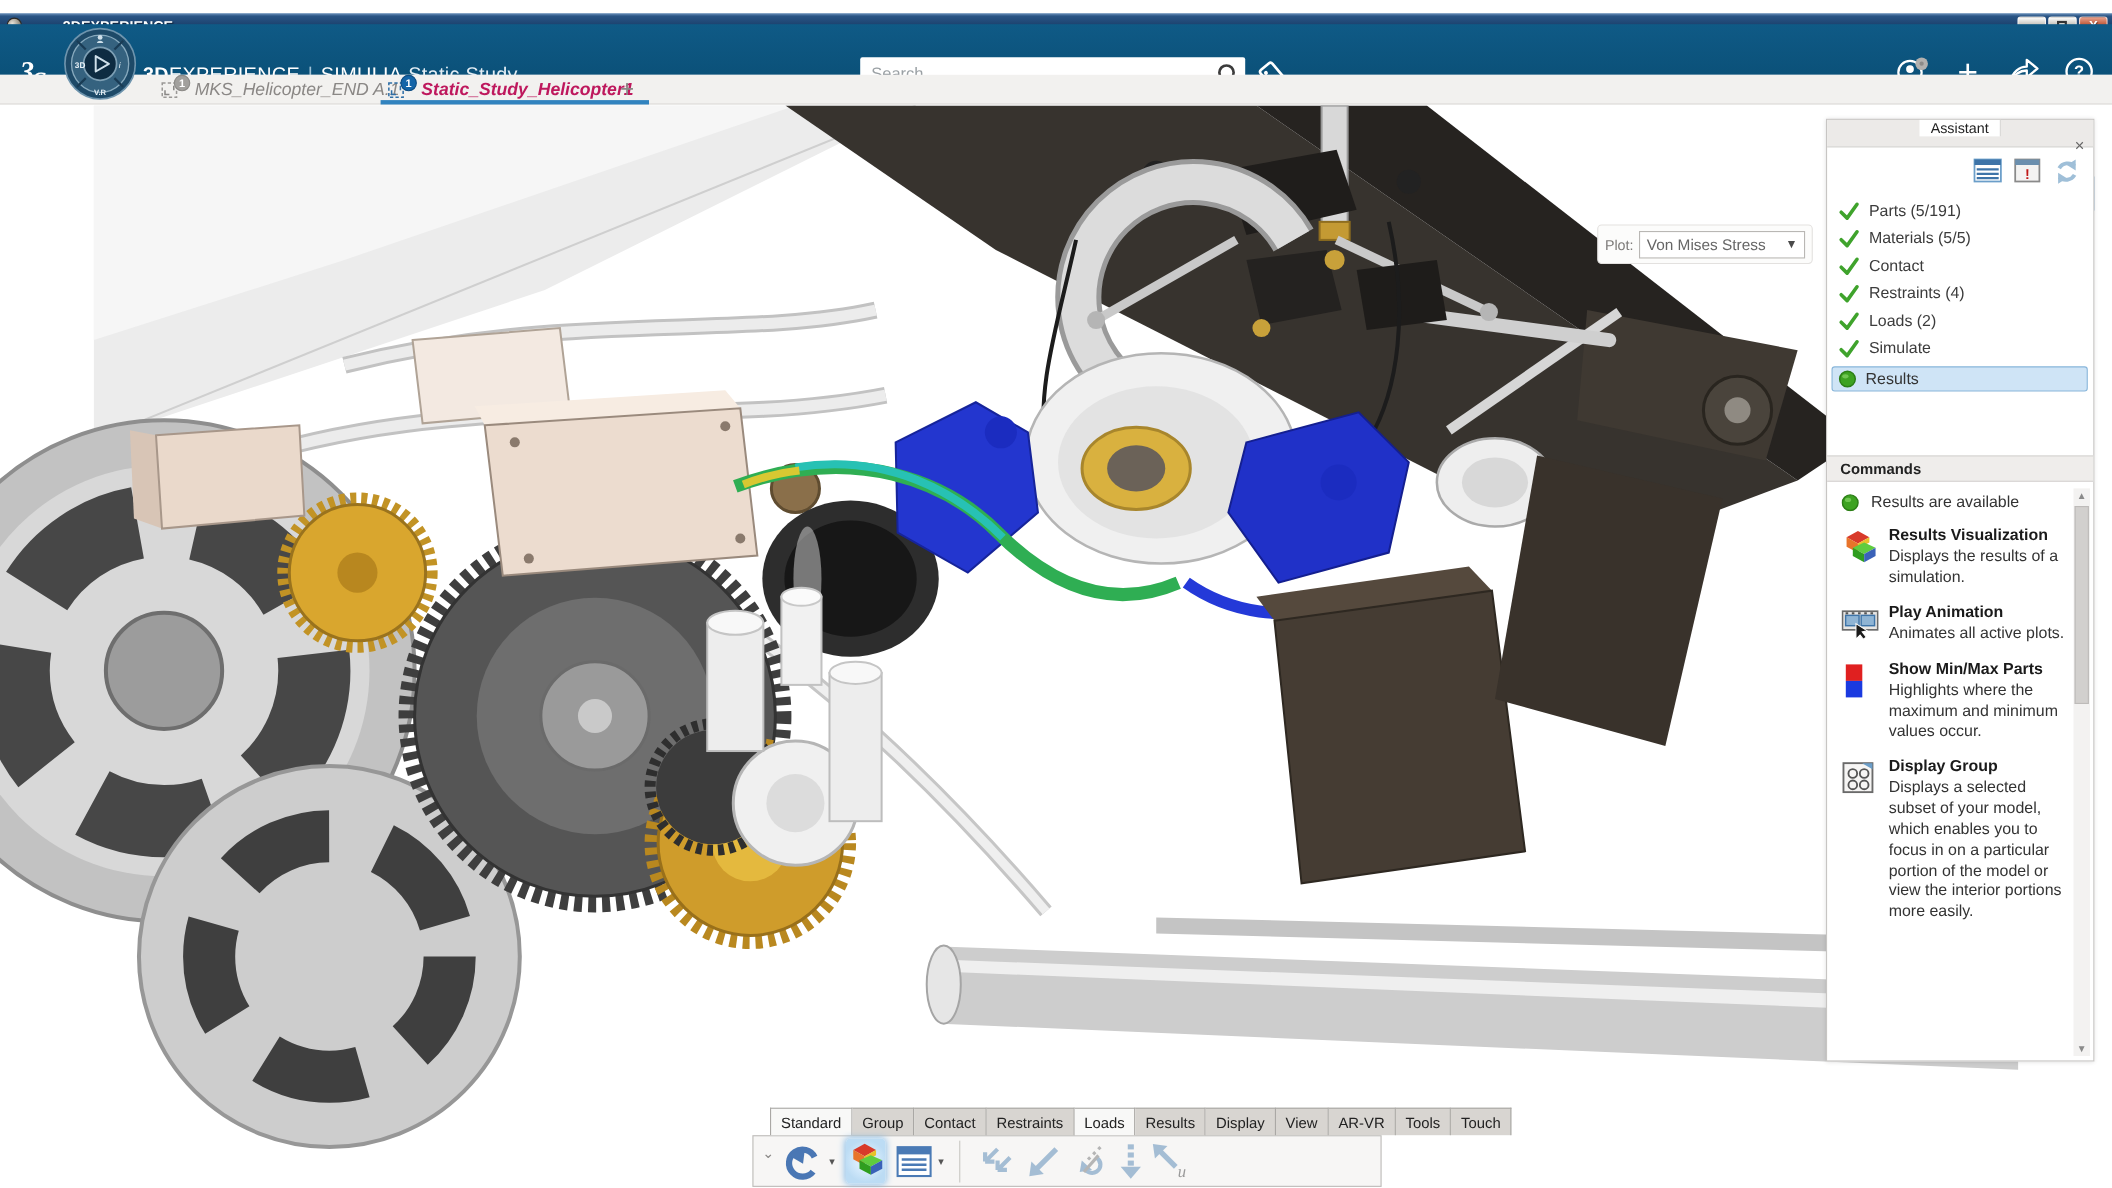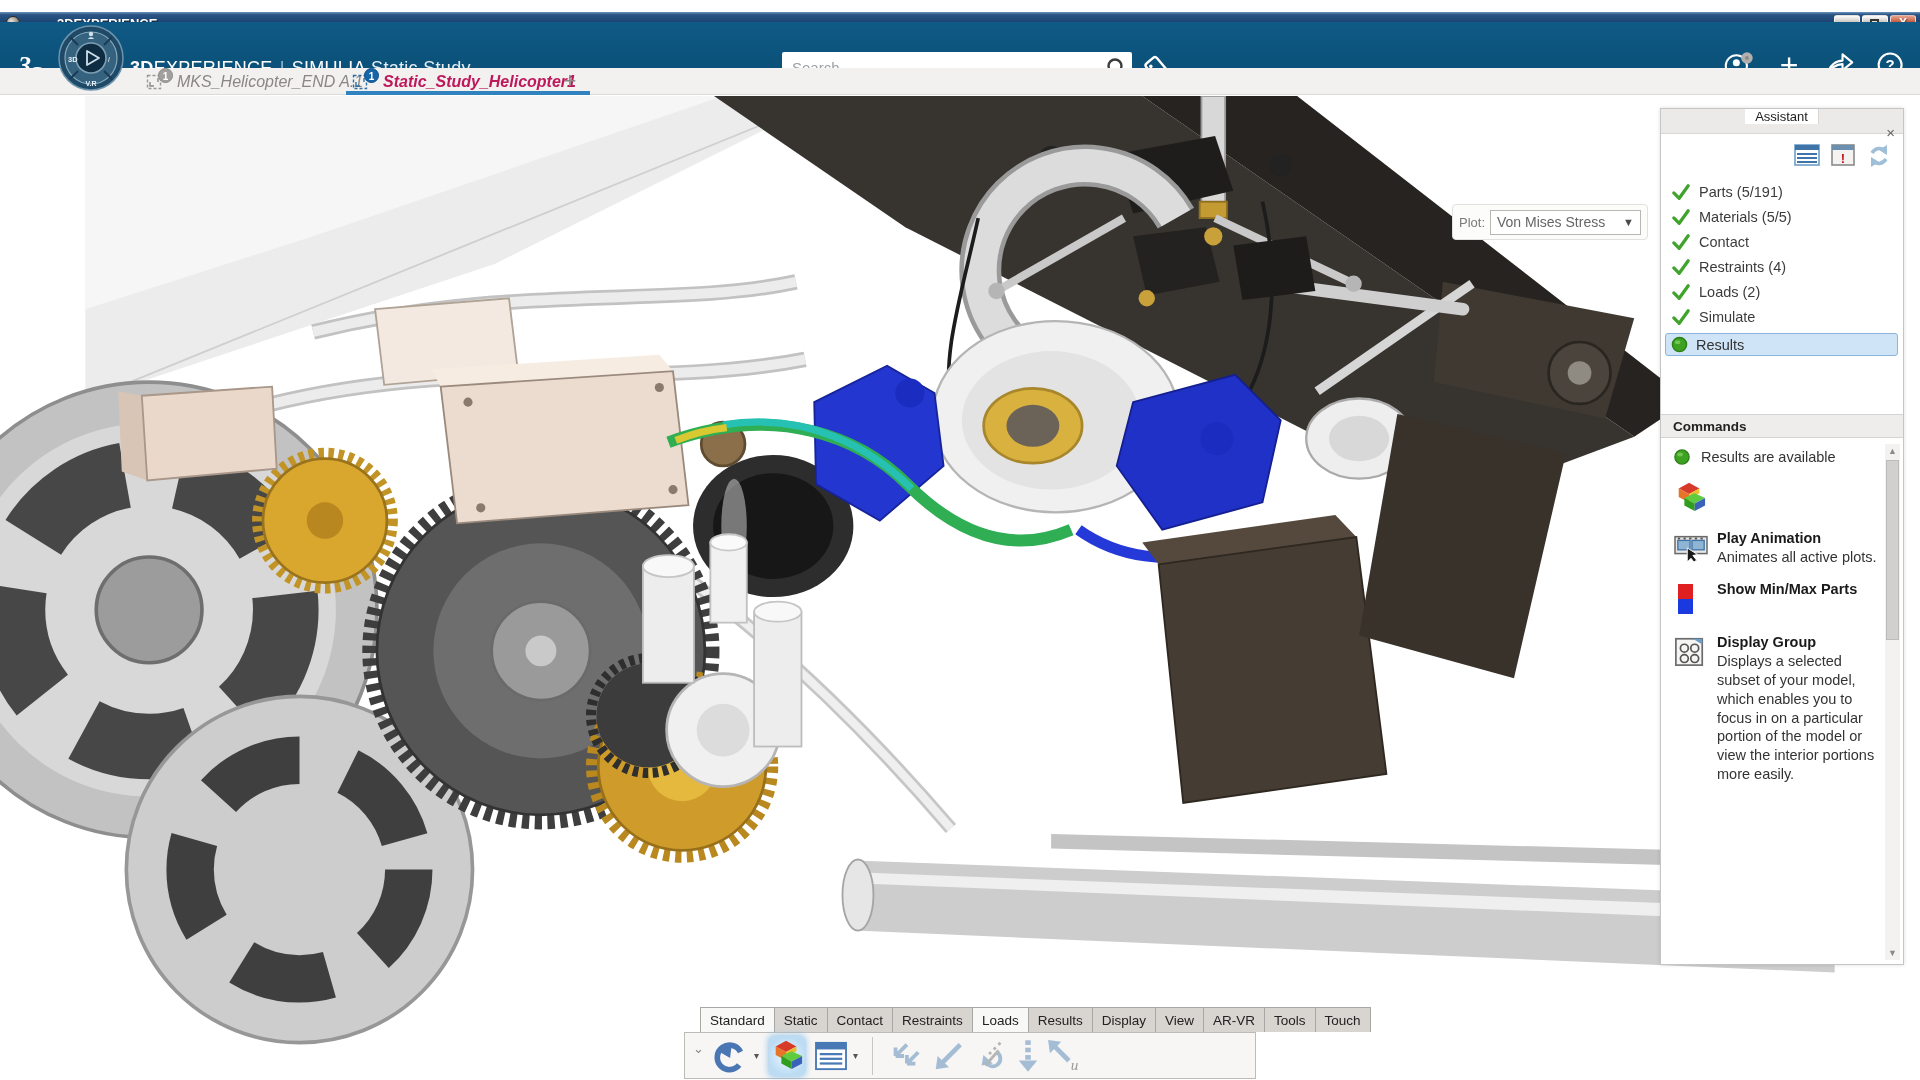--- a/index.html
+++ b/index.html
@@ -444,20 +444,24 @@
         <div class="ic">
           <svg width="32" height="32" viewBox="0 0 34 34">
             <polygon points="5,9 16,3 27,9 16,15" fill="#d83a2a"></polygon>
             <polygon points="5,9 16,15 16,24 5,18" fill="#e8742a"></polygon>
             <polygon points="16,15 27,9 27,14 16,20" fill="#e8c12a"></polygon>
             <polygon points="11,19 22,14 33,19 22,25" fill="#5fcc3f"></polygon>
             <polygon points="11,19 22,25 22,33 11,27" fill="#2f9e1f"></polygon>
             <polygon points="22,25 33,19 33,27 22,33" fill="#3a62b8"></polygon>
           </svg>
         </div>
+        <div>
+            <div class="t">Results Visualization</div>
+             <div class="d">Displays the results of a simulation.</div>
+          </div>
       </div>
 
       <div class="cmd">
         <div class="ic">
           <svg width="34" height="32" viewBox="0 0 36 34">
             <rect x="1" y="6" width="34" height="18" fill="#e8e6e4" stroke="#6a6a6a" stroke-width="1.6"></rect>
             <rect x="4" y="10" width="13" height="10" fill="#8fb4d4" stroke="#3e74a8" stroke-width="1.4"></rect>
             <rect x="19" y="10" width="13" height="10" fill="#8fb4d4" stroke="#3e74a8" stroke-width="1.4"></rect>
             <g fill="#555">
                 <rect x="4" y="7" width="2.5" height="2"></rect>
@@ -477,20 +481,21 @@
 
       <div class="cmd">
         <div class="ic">
           <svg width="24" height="34" viewBox="0 0 24 34">
             <rect x="4" y="2" width="15" height="15" fill="#e02020"></rect>
             <rect x="4" y="17" width="15" height="15" fill="#1a3ae0"></rect>
           </svg>
         </div>
         <div>
             <div class="t">Show Min/Max Parts</div>
+             <div class="d">Highlights where the maximum and minimum values occur.</div>
           </div>
       </div>
 
       <div class="cmd">
         <div class="ic">
           <svg width="32" height="32" viewBox="0 0 34 34">
             <rect x="2" y="4" width="28" height="28" fill="#f6f5f4" stroke="#6a6a6a" stroke-width="1.8"></rect>
             <polygon points="20,4 30,4 30,10" fill="#6b9ec9"></polygon>
             <circle cx="11" cy="14" r="4.2" fill="none" stroke="#555" stroke-width="1.8"></circle>
             <circle cx="22" cy="14" r="4.2" fill="none" stroke="#555" stroke-width="1.8"></circle>
@@ -510,21 +515,21 @@
       <span class="ar" style="top:2px;">▲</span>
       <div id="as-thumb"></div>
       <span class="ar" style="bottom:2px;">▼</span>
     </div>
   </div>
 </div>
 
 <div id="toolbar">
   <div id="tb-tabs">
     <div class="tbtab on">Standard</div>
-    <div class="tbtab">Static</div>
+    <div class="tbtab">Group</div>
     <div class="tbtab">Contact</div>
     <div class="tbtab">Restraints</div>
     <div class="tbtab on">Loads</div>
     <div class="tbtab">Results</div>
     <div class="tbtab">Display</div>
     <div class="tbtab">View</div>
     <div class="tbtab">AR-VR</div>
     <div class="tbtab">Tools</div>
     <div class="tbtab">Touch</div>
   </div>

